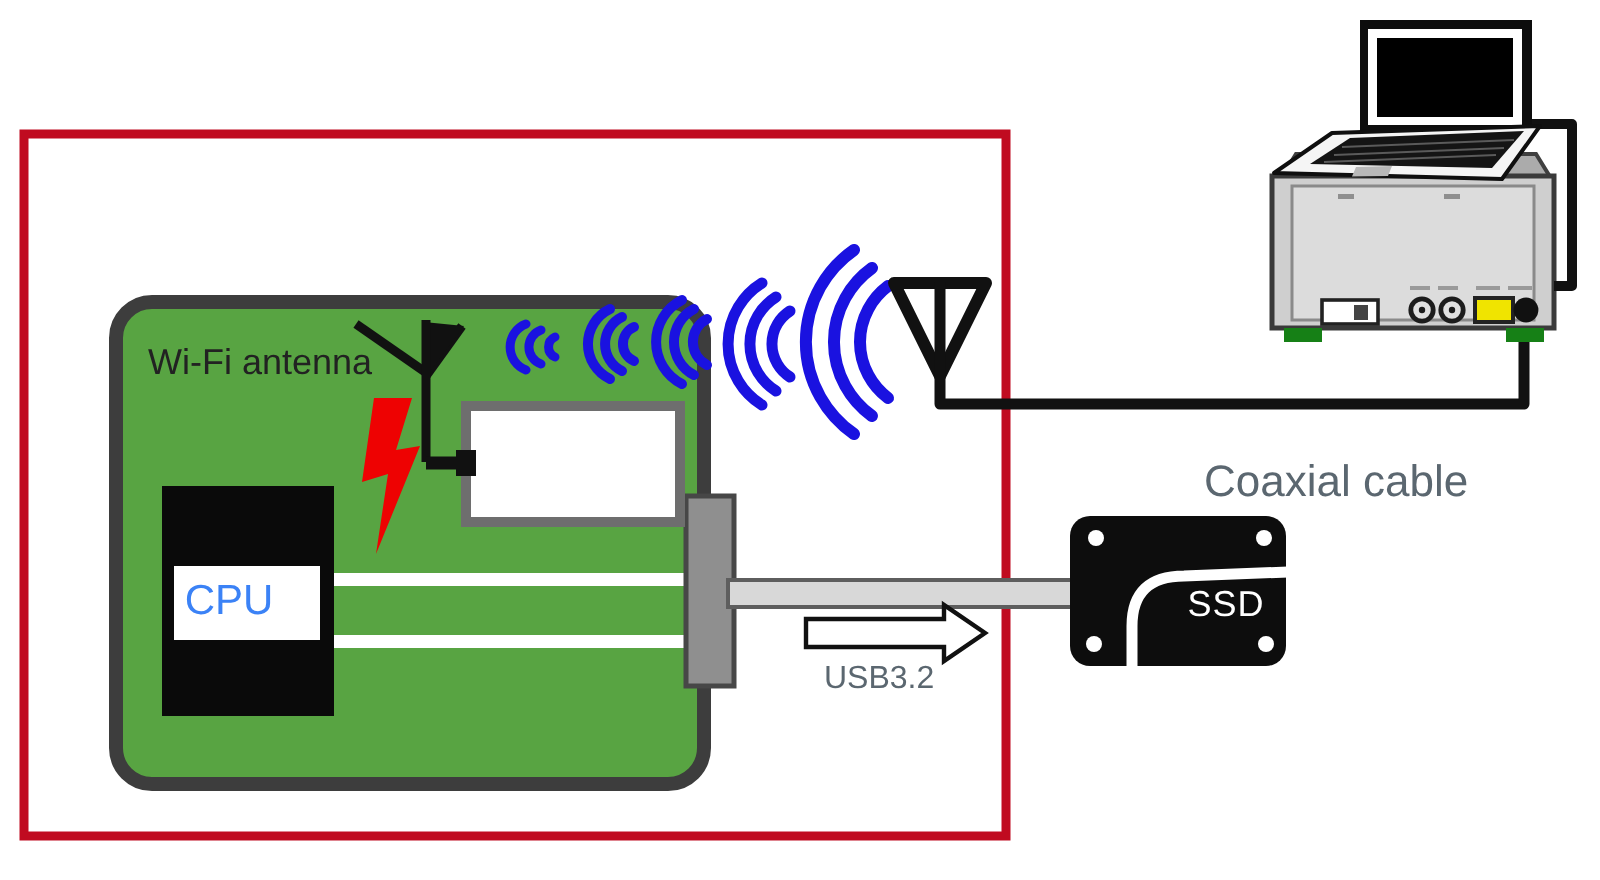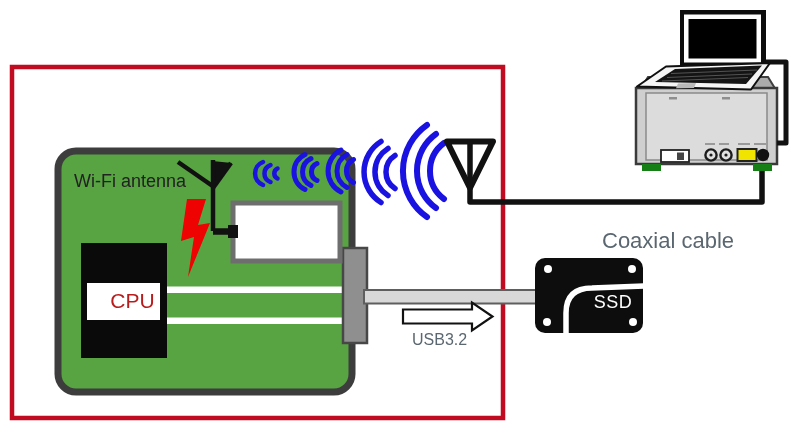--- a/index.html
+++ b/index.html
@@ -3,22 +3,22 @@
 <meta charset="utf-8">
 <style>
   html,body{margin:0;padding:0;background:#fff;}
   #stage{position:relative;width:800px;height:440px;background:#fff;overflow:hidden;
          font-family:"Liberation Sans", sans-serif;}
   #stage svg{position:absolute;left:0;top:0;}
   .lbl{position:absolute;color:#5b6770;font-size:17px;line-height:1.25;white-space:pre-line;}
   .lbl-chamber{left:25px;top:79px;font-size:17.5px;color:#c00b20;}
   .lbl-wifi-antenna{left:74px;top:170px;font-size:18px;color:#222;text-align:right;}
   .lbl-wifi-module{left:252px;top:208px;font-size:14.5px;line-height:1.35;}
-  .lbl-cpu{left:96px;top:283px;width:73px;height:37px;display:flex;align-items:center;
-           justify-content:center;font-size:21px;color:#b91c1c;}
+  .lbl-cpu{left:78px;top:283px;width:73px;height:37px;display:flex;align-items:center;
+           justify-content:center;font-size:21px;color:#3b82f6;}
   .lbl-control-pc{left:572px;top:42px;font-size:18px;}
   .lbl-test-set{left:646px;top:101px;width:121px;text-align:center;font-size:19.5px;}
   .lbl-omni{left:518px;top:145px;font-size:17.5px;line-height:1.33;}
   .lbl-coax{left:602px;top:210px;font-size:22px;margin-top:17px;}
   .lbl-usb{left:412px;top:330px;font-size:16px;text-align:right;}
   .lbl-ssd{left:584px;top:291px;width:58px;text-align:center;font-size:18px;font-weight:normal;
            color:#fff;letter-spacing:0.5px;}
 </style>
 </head>
 <body>

